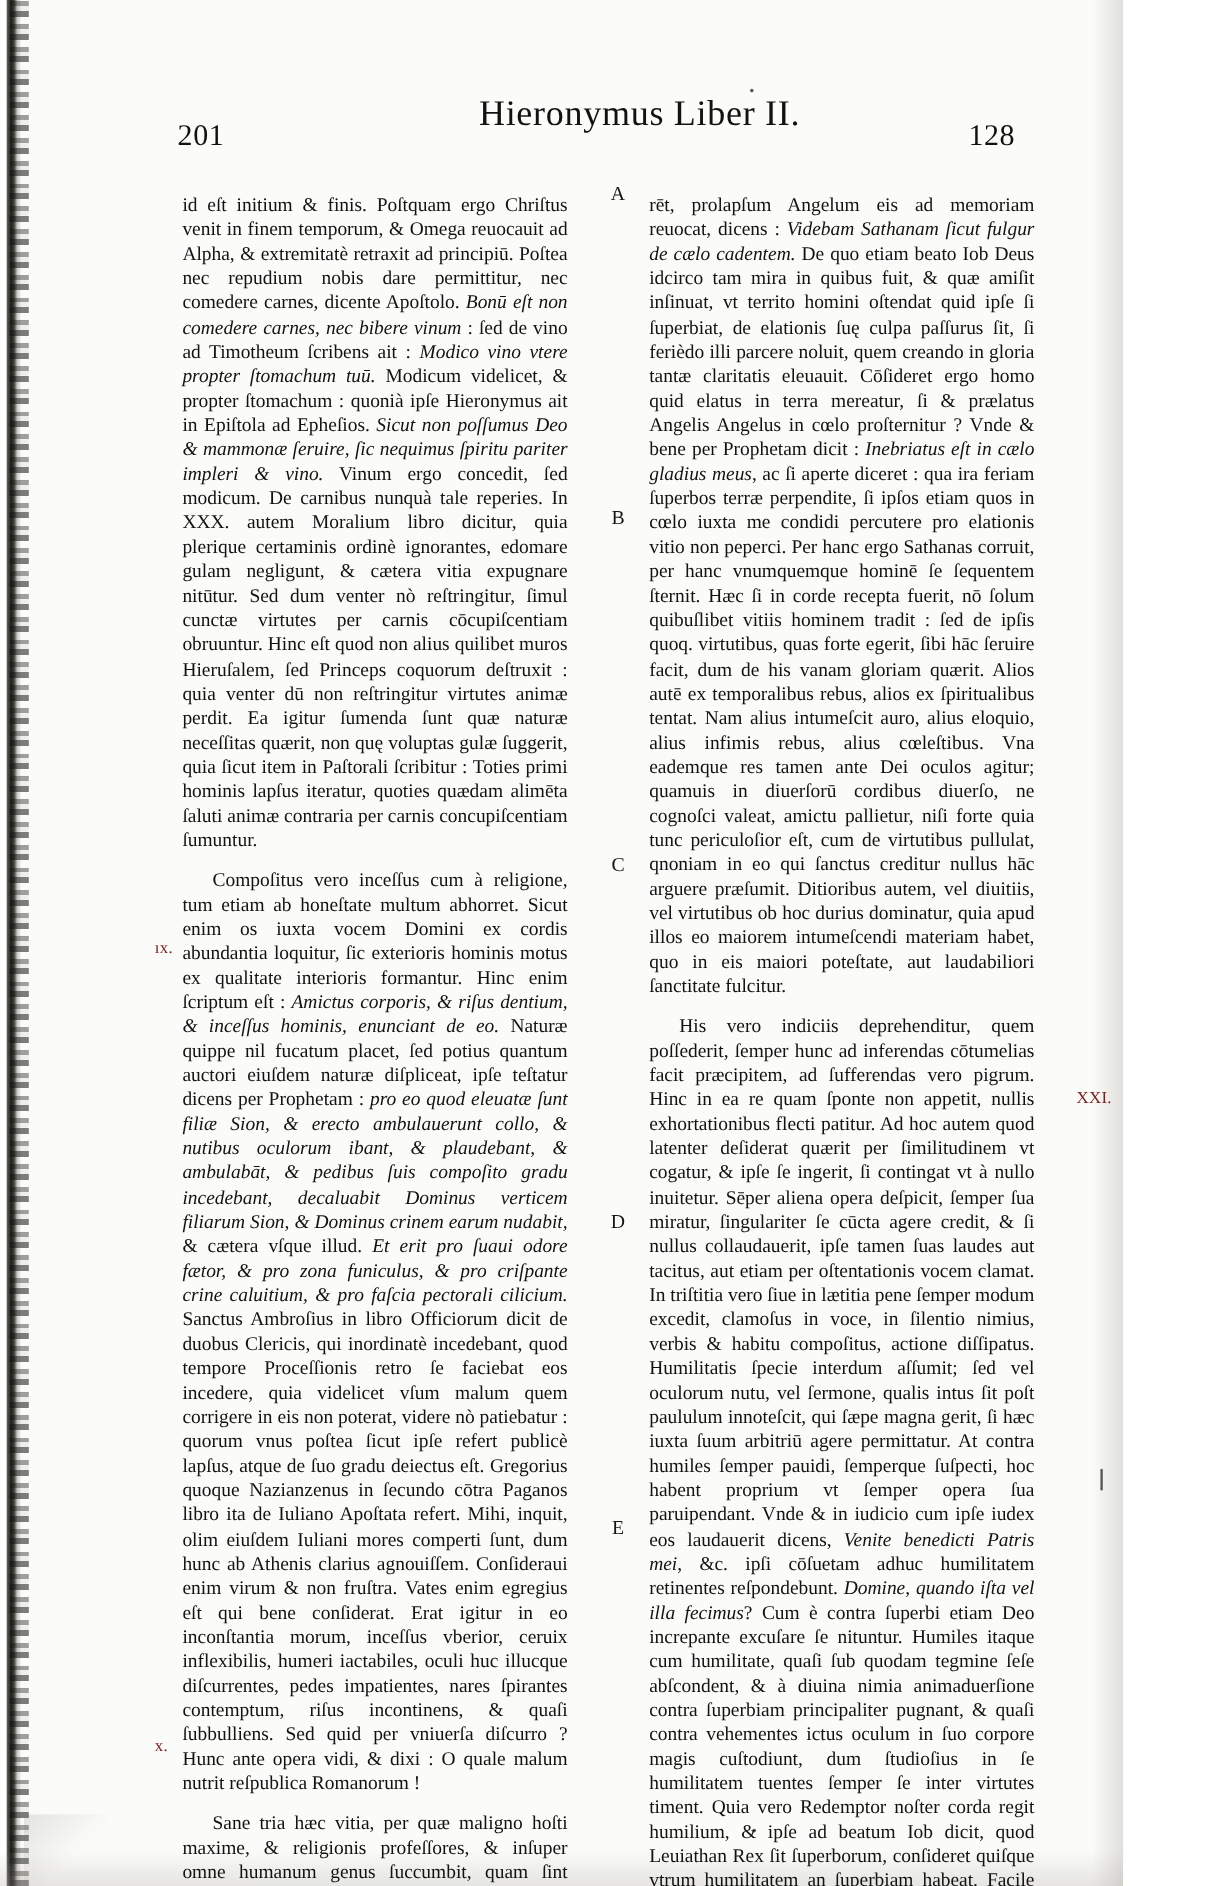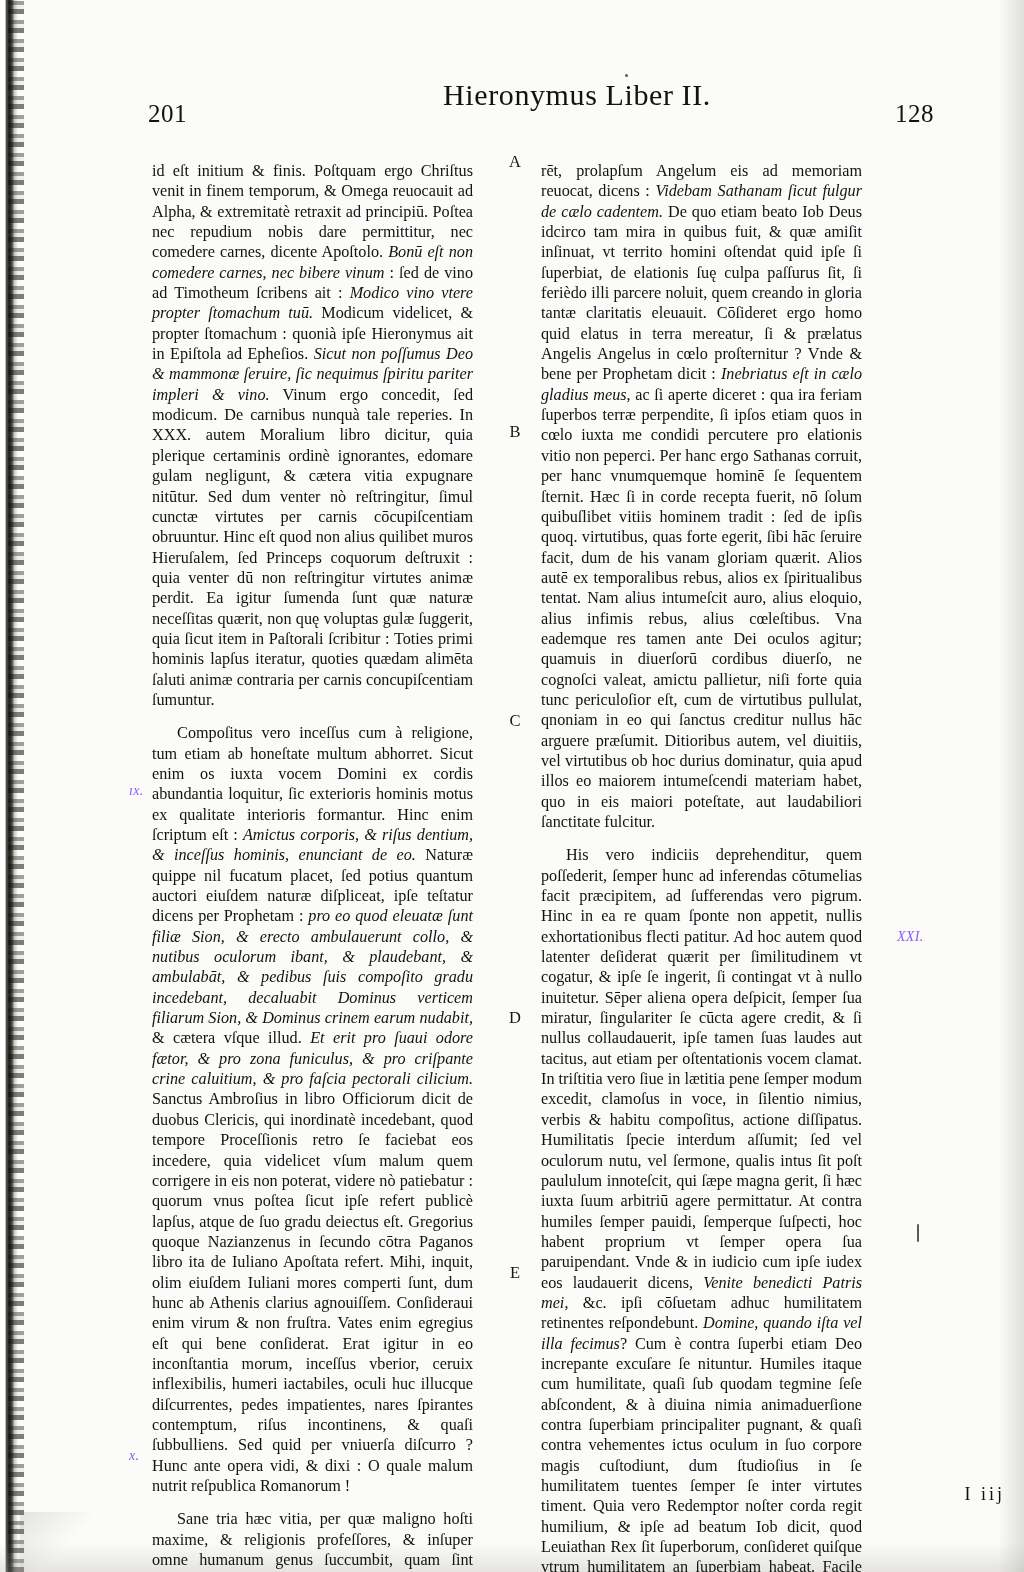--- a/index.html
+++ b/index.html
@@ -6,21 +6,21 @@
     margin: 0;
     padding: 0;
     background: #ffffff;
   }
   body {
     font-family: "Liberation Serif", "DejaVu Serif", serif;
     color: #121212;
   }
   #page {
     position: relative;
-    width: 1024px;
+    width: 936px;
     height: 1572px;
     overflow: hidden;
     background: #fbfbf9;
   }
 
   
   .binding-edge {
     position: absolute;
     left: 0;
     top: 0;
@@ -149,23 +149,22 @@
     width: 20px;
     text-align: center;
     color: #161614;
   }
   .gutter-col { left: 505px; }
 
   
   .margin-num {
     position: absolute;
     font-size: 14px;
-    color: #8b5cf6;
+    color: #7f1d1d;
     letter-spacing: .3px;
-    font-style: italic;
   }
   .margin-num.left-margin  { left: 129px; }
   .margin-num.right-margin { left: 897px; }
 
   
   .signature {
     position: absolute;
     left: 538px;
     width: 347px;
     top: 1484px;
@@ -211,18 +210,18 @@
       <div class="gutter-letter gutter-col" style="top: 152px;">A</div>
       <div class="gutter-letter gutter-col" style="top: 422px;">B</div>
       <div class="gutter-letter gutter-col" style="top: 711px;">C</div>
       <div class="gutter-letter gutter-col" style="top: 1008px;">D</div>
       <div class="gutter-letter gutter-col" style="top: 1263px;">E</div>
     </div>
 
   <div id="margin-numbers">
       <div class="margin-num left-margin" style="top: 783px;">ıx.</div>
       <div class="margin-num left-margin" style="top: 1448px;">x.</div>
-      <div class="margin-num right-margin" style="top: 908px; margin-top: 21px;">XXI.</div>
+      <div class="margin-num right-margin" style="top: 908px;">XXI.</div>
     </div>
 
   <div class="signature">I iij</div>
 
 </div>
 
 </body></html>

